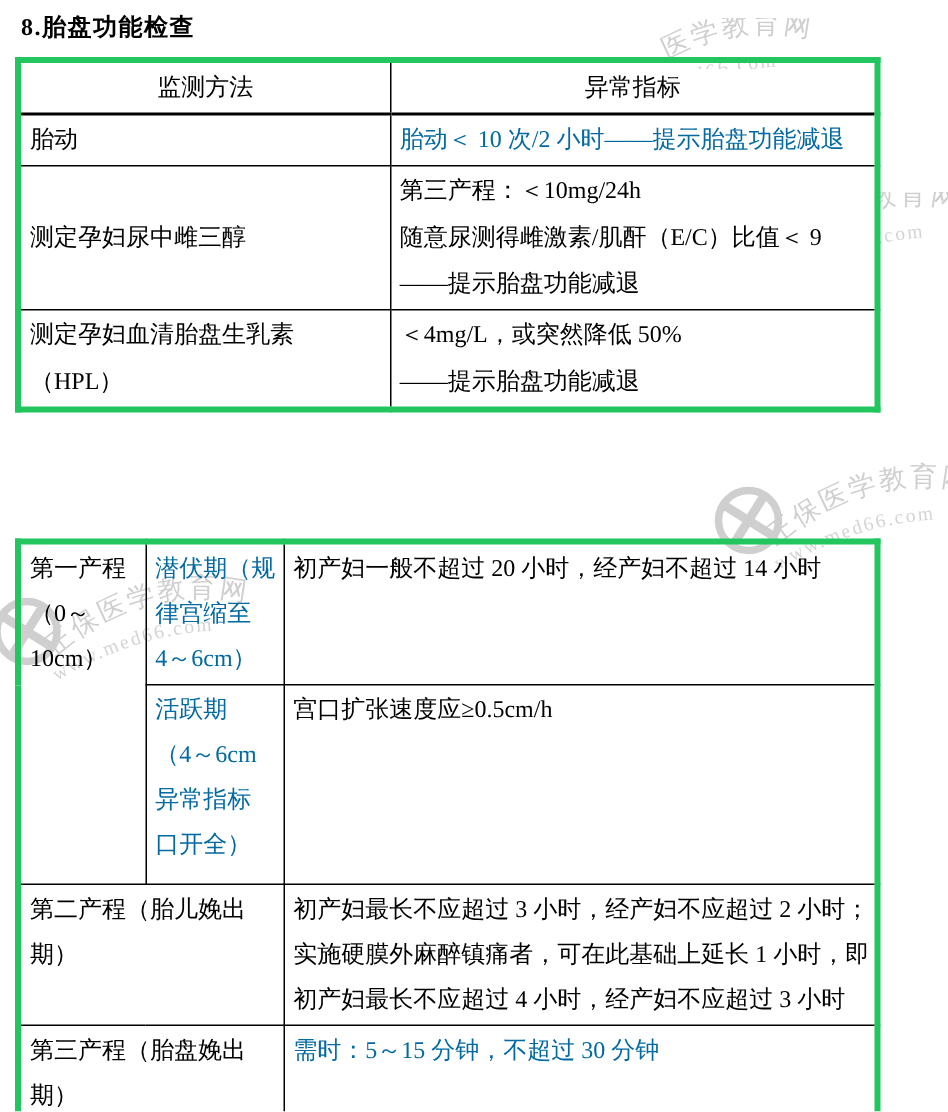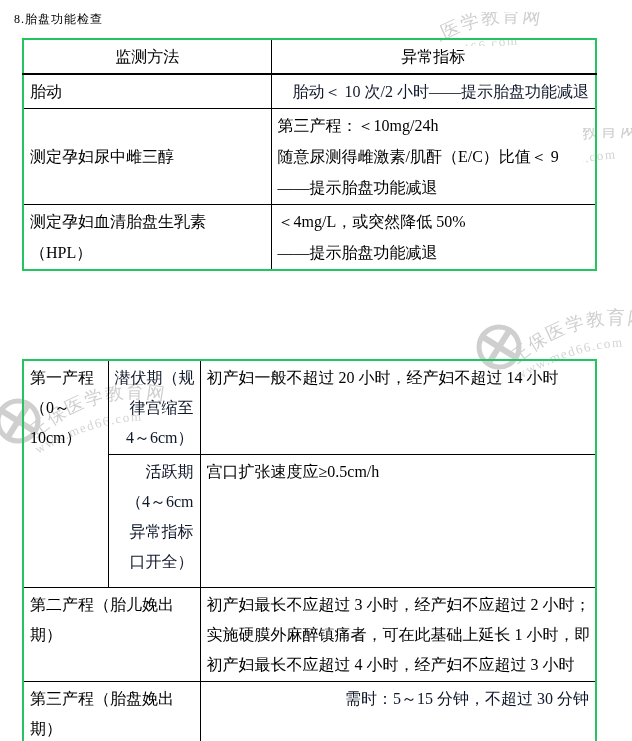--- a/index.html
+++ b/index.html
@@ -1,29 +1,29 @@
 <!DOCTYPE html>
 <html><head>
 <meta charset="utf-8">
 <style>
   html,body{margin:0;padding:0;background:#fff;}
   .page{position:relative;width:632px;height:741px;background:#fff;overflow:hidden;
         font-family:"Liberation Serif","DejaVu Serif",serif;color:#000;}
-  .title{position:absolute;font-size:12px;line-height:20px;z-index:2;letter-spacing:1px;}
+  .title{position:absolute;font-size:16px;line-height:20px;z-index:2;letter-spacing:1px;font-weight:bold;}
   .t1{left:14px;top:9px;}
   .t2{left:14px;top:330px;}
   table.tbl{position:absolute;border-collapse:collapse;table-layout:fixed;width:573px;
-            background:transparent;z-index:1;border:2px solid #22c55e;margin-left:12px;}
+            background:transparent;z-index:1;border:4px solid #22c55e;}
   .tbl td{border:1px solid #000;padding:1px 6px;font-size:16px;line-height:31px;
           vertical-align:middle;overflow:hidden;}
   .tbl1{left:10px;top:38px;}
   .tbl1 .hdr td{text-align:center;border-bottom:2px solid #000;}
   .tbl2{left:10px;top:359px;}
   .tbl2 td{vertical-align:top;line-height:30px;padding-top:2px;}
-  .red{color:#0f172a;text-align:right;}
+  .red{color:#0369a1;}
   .line{white-space:nowrap;}
   
   .wm-clip{position:absolute;overflow:hidden;z-index:0;}
   .wm{position:absolute;width:170px;height:80px;}
   .wm svg{display:block;}
   .wm circle,.wm line{stroke:#cfcfcf;fill:none;}
   .wm circle{stroke-width:5;}
   .wm line{stroke-width:6;}
   .wm-brand{fill:#cfcfcf;font-size:18px;letter-spacing:2px;}
   .wm-url{fill:#d4d4d4;font-size:13px;letter-spacing:1.5px;}

